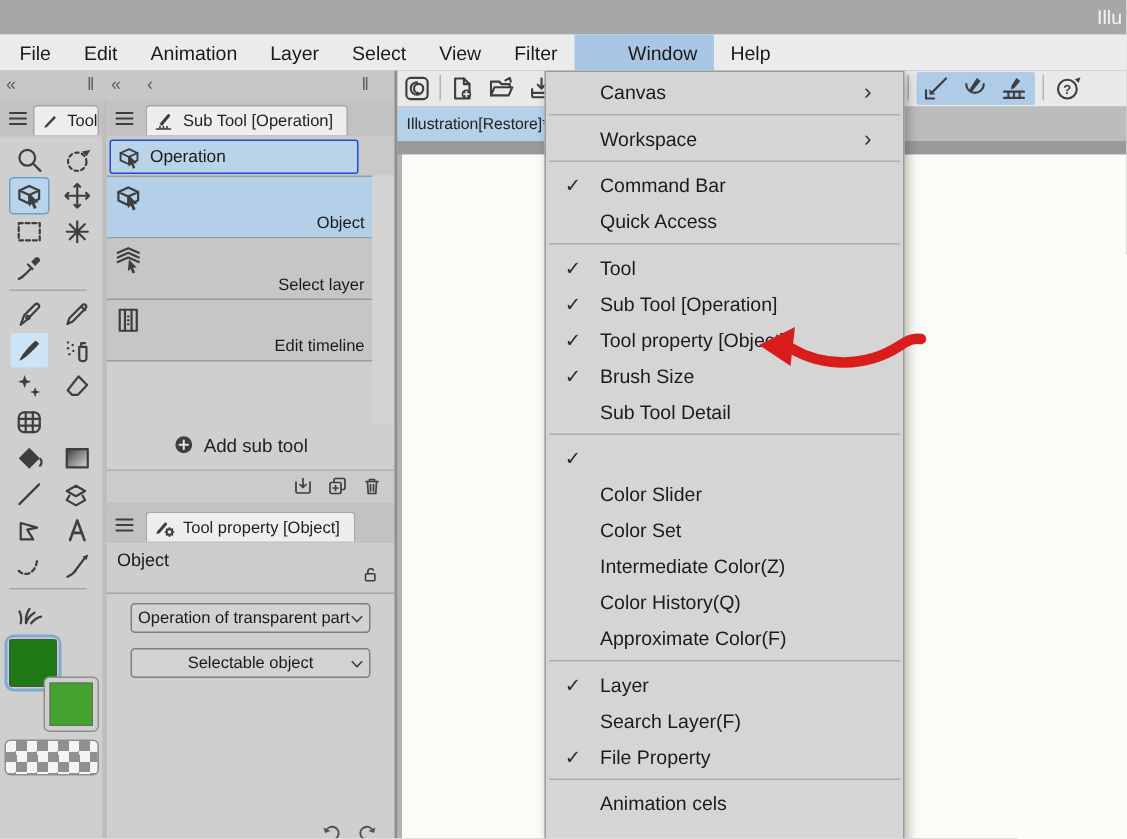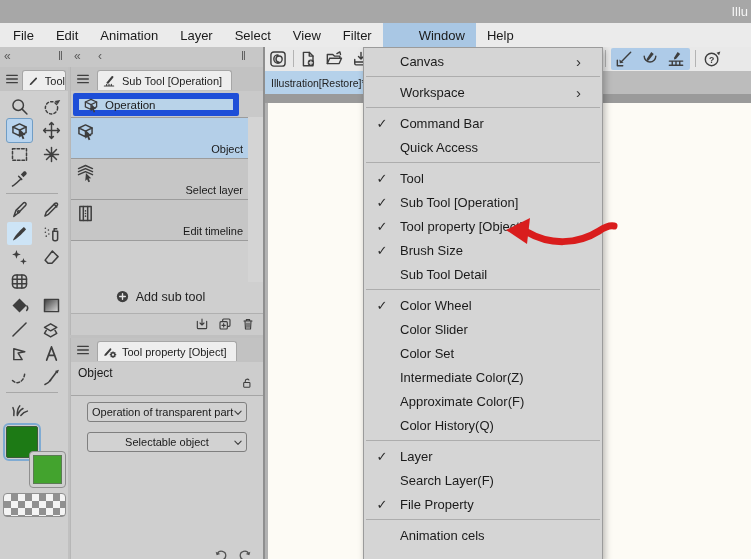--- a/index.html
+++ b/index.html
@@ -41,21 +41,21 @@
   .swatch-out{position:absolute;box-sizing:border-box;}
   #swatch-main{left:3px;top:356px;width:38px;height:38px;border:2px solid #7fabd3;border-radius:6px;background:#cfcfcf;}
   #swatch-main .inner{position:absolute;inset:1px;background:#1d7a15;border:1px solid #3c5a3c;border-radius:2px;}
   #swatch-sub{left:29px;top:384px;width:37px;height:37px;border:1px solid #8f8f8f;border-radius:4px;background:#cfcfcf;}
   #swatch-sub .inner{position:absolute;inset:3px;background:#43a32e;border:1px solid #5b7a54;}
   #swatch-trans{left:3px;top:426px;width:63px;height:24px;border:1px solid #8f8f8f;border-radius:4px;overflow:hidden;
       background-image:conic-gradient(#909090 25%,#f4f4f4 0 50%,#909090 0 75%,#f4f4f4 0);background-size:14px 14px;}
   
   #subtool-panel{left:70px;top:20px;width:193px;height:268px;border-left:1px solid #b7b7b7;box-sizing:border-box;}
   #st-group{position:absolute;left:0;top:24px;width:100%;height:26px;background:#c9c9c9;}
-  #st-group .gtab{position:absolute;left:2px;top:2px;width:166px;height:23px;background:#b9d3e9;border:6px solid #1d4ed8;
+  #st-group .gtab{position:absolute;left:2px;top:2px;width:166px;height:23px;background:#b9d3e9;border:1px solid #1d4ed8;
       border-radius:2px;display:flex;align-items:center;gap:5px;padding-left:3px;box-sizing:border-box;font-size:11.5px;color:#1a1a1a;}
   #subtool-list{position:absolute;left:0;top:50px;width:178px;border-top:1px solid #9c9c9c;}
   .st-row{height:40px;border-bottom:1px solid #9c9c9c;background:#c6c6c6;position:relative;}
   .st-row.sel{background:#b4cfe8;}
   .st-icon{position:absolute;left:4px;top:3px;width:21px;height:21px;}
   .st-label{position:absolute;right:6px;bottom:3px;font-size:11px;color:#1a1a1a;}
   #st-scroll{position:absolute;right:0;top:50px;width:15px;height:165px;background:#d4d4d4;}
   #st-add{position:absolute;left:0;top:222px;width:178px;display:flex;align-items:flex-end;justify-content:center;gap:6px;font-size:12.5px;color:#222;}
   #st-add .i{width:15px;height:15px;}
   #st-bottom{position:absolute;left:0;bottom:0;width:100%;height:21px;background:#cbcbcb;border-top:1px solid #b0b0b0;}
@@ -589,41 +589,40 @@
         <div class="mi-check" style="display: inline-block;">✓</div>
         <div class="mi-label">Brush Size</div>
       </div>
       <div class="menu-item">
         <div class="mi-check" style="display: inline-block;"></div>
         <div class="mi-label">Sub Tool Detail</div>
       </div>
       <div class="menu-sep"></div>
       <div class="menu-item">
         <div class="mi-check" style="display: inline-block;">✓</div>
-        <div class="mi-label">Color Wheel</div>
       </div>
       <div class="menu-item">
         <div class="mi-check" style="display: inline-block;"></div>
         <div class="mi-label">Color Slider</div>
       </div>
       <div class="menu-item">
         <div class="mi-check" style="display: inline-block;"></div>
         <div class="mi-label">Color Set</div>
       </div>
       <div class="menu-item">
         <div class="mi-check" style="display: inline-block;"></div>
         <div class="mi-label">Intermediate Color(Z)</div>
       </div>
       <div class="menu-item">
         <div class="mi-check" style="display: inline-block;"></div>
+        <div class="mi-label">Color History(Q)</div>
+      </div>
+      <div class="menu-item">
+        <div class="mi-check" style="display: inline-block;"></div>
         <div class="mi-label">Approximate Color(F)</div>
-      </div>
-      <div class="menu-item">
-        <div class="mi-check" style="display: inline-block;"></div>
-        <div class="mi-label">Color History(Q)</div>
       </div>
       <div class="menu-sep"></div>
       <div class="menu-item">
         <div class="mi-check" style="display: inline-block;">✓</div>
         <div class="mi-label">Layer</div>
       </div>
       <div class="menu-item">
         <div class="mi-check" style="display: inline-block;"></div>
         <div class="mi-label">Search Layer(F)</div>
       </div>

